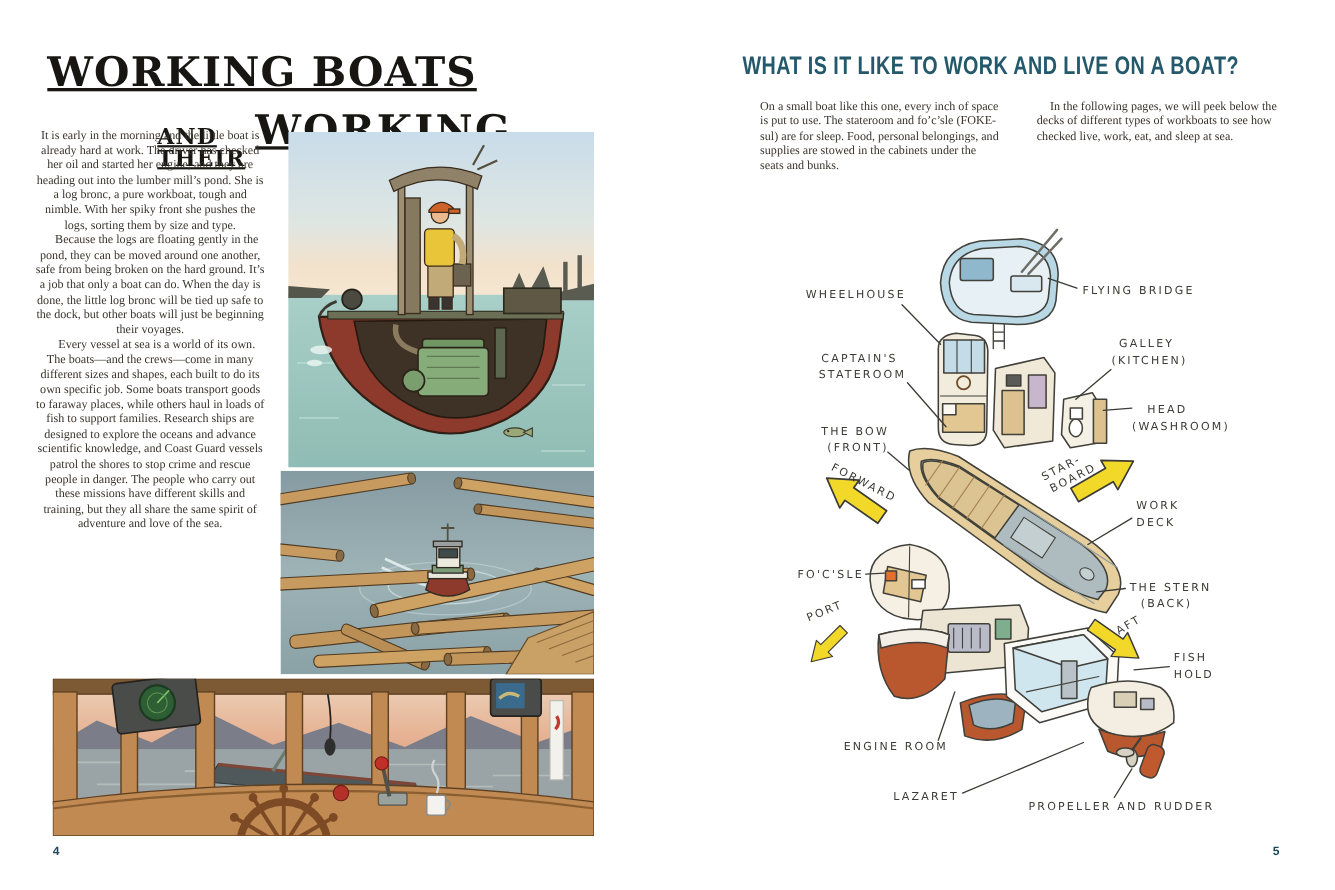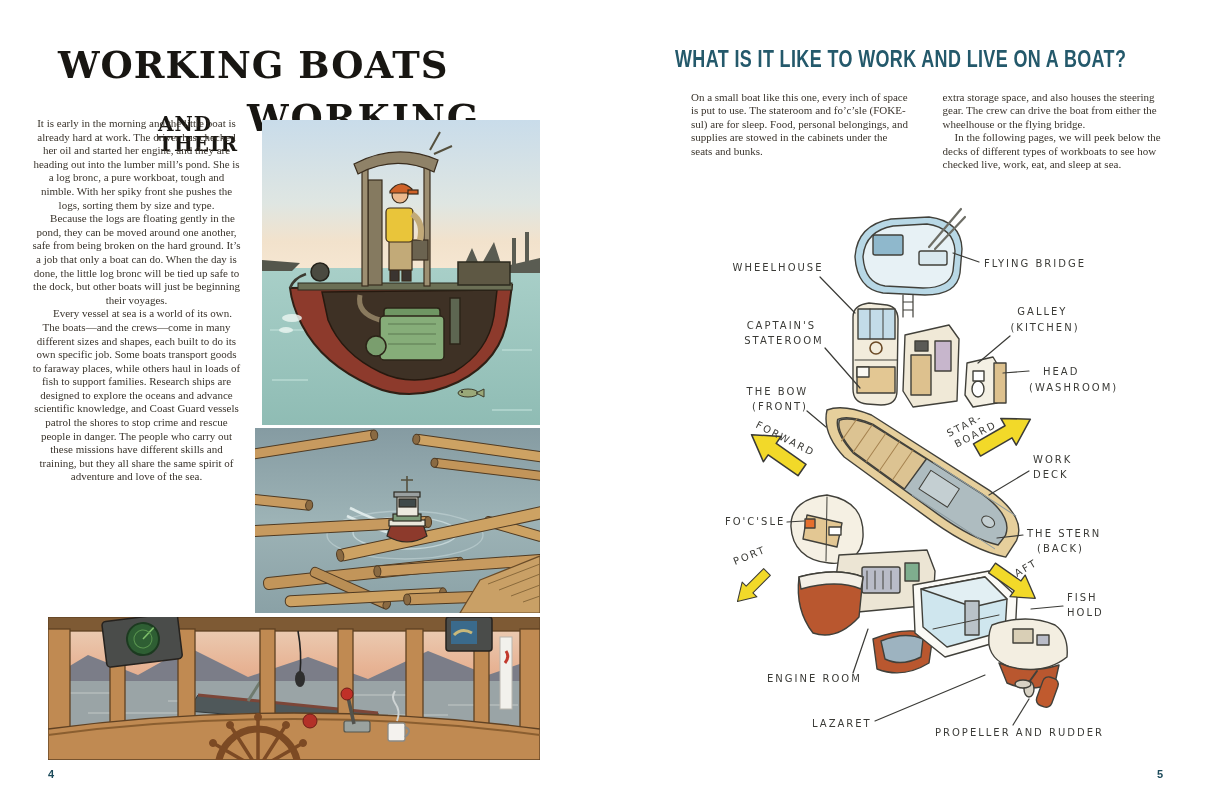--- a/index.html
+++ b/index.html
@@ -1,20 +1,20 @@
 <!DOCTYPE html>
 <html><head>
 <meta charset="utf-8">
 <style>
   html,body{margin:0;padding:0;background:#ffffff;}
   .spread{position:relative;width:1214px;height:809px;background:#ffffff;overflow:hidden;
           font-family:"Liberation Serif",serif;color:#3a342c;}
   
-  .book-title{position:absolute;left:58px;top:26px;width:400px;line-height:1;
-              font-family:"DejaVu Serif",serif;font-weight:700;color:#181612;}
+  .book-title{position:absolute;left:43px;top:26px;width:400px;line-height:1;
+              font-family:"DejaVu Serif",serif;font-weight:700;color:#181612;text-decoration:underline;}
   .book-title .t1{display:block;font-size:37px;letter-spacing:1px;}
   .book-title .t2{display:flex;align-items:baseline;gap:9px;margin-left:100px;margin-top:16px;}
   .book-title .t2a{font-size:20px;letter-spacing:1px;}
   .book-title .t2b{font-size:37px;letter-spacing:2px;}
   .intro-text{position:absolute;left:32px;top:117px;width:209px;
               font-size:11px;line-height:13.6px;text-align:center;}
   .intro-text p{margin:0;}
   .intro-text p.indent{text-indent:12px;}
   .fig{position:absolute;margin:0;padding:0;line-height:0;}
   .fig svg{display:block;}
@@ -290,21 +290,20 @@
 
   <div>
 
     <h2 class="rp-heading">WHAT IS IT LIKE TO WORK AND LIVE ON A BOAT?</h2>
 
     <div class="rp-cols">
       <div class="rp-col">
         <p>On a small boat like this one, every inch of space is put to use. The stateroom and fo’c’sle (FOKE-sul) are for sleep. Food, personal belongings, and supplies are stowed in the cabinets under the seats and bunks.</p>
       </div>
       <div class="rp-col">
-        <p>extra storage space, and also houses the steering gear. The crew can drive the boat from either the wheelhouse or the flying bridge.</p>
         <p class="indent">In the following pages, we will peek below the decks of different types of workboats to see how checked live, work, eat, and sleep at sea.</p>
       </div>
     </div>
 
     <figure class="fig" style="left:677px;top:205px;" aria-label="Exploded cutaway diagram of a workboat labeling its parts and directions">
       <svg width="500" height="560" viewBox="0 0 500 560">
 
         <g class="mod">
           <path d="M178,52 Q180,20 214,14 L252,12 Q284,16 285,44 L283,68 Q280,90 248,90 L206,88 Q180,84 178,52 Z" fill="#b8d8e6"></path>
           <path d="M186,52 Q188,26 216,21 L250,19 Q277,23 278,46 L276,66 Q273,83 246,83 L208,81 Q188,78 186,52 Z" fill="#e7f1f5"></path>

